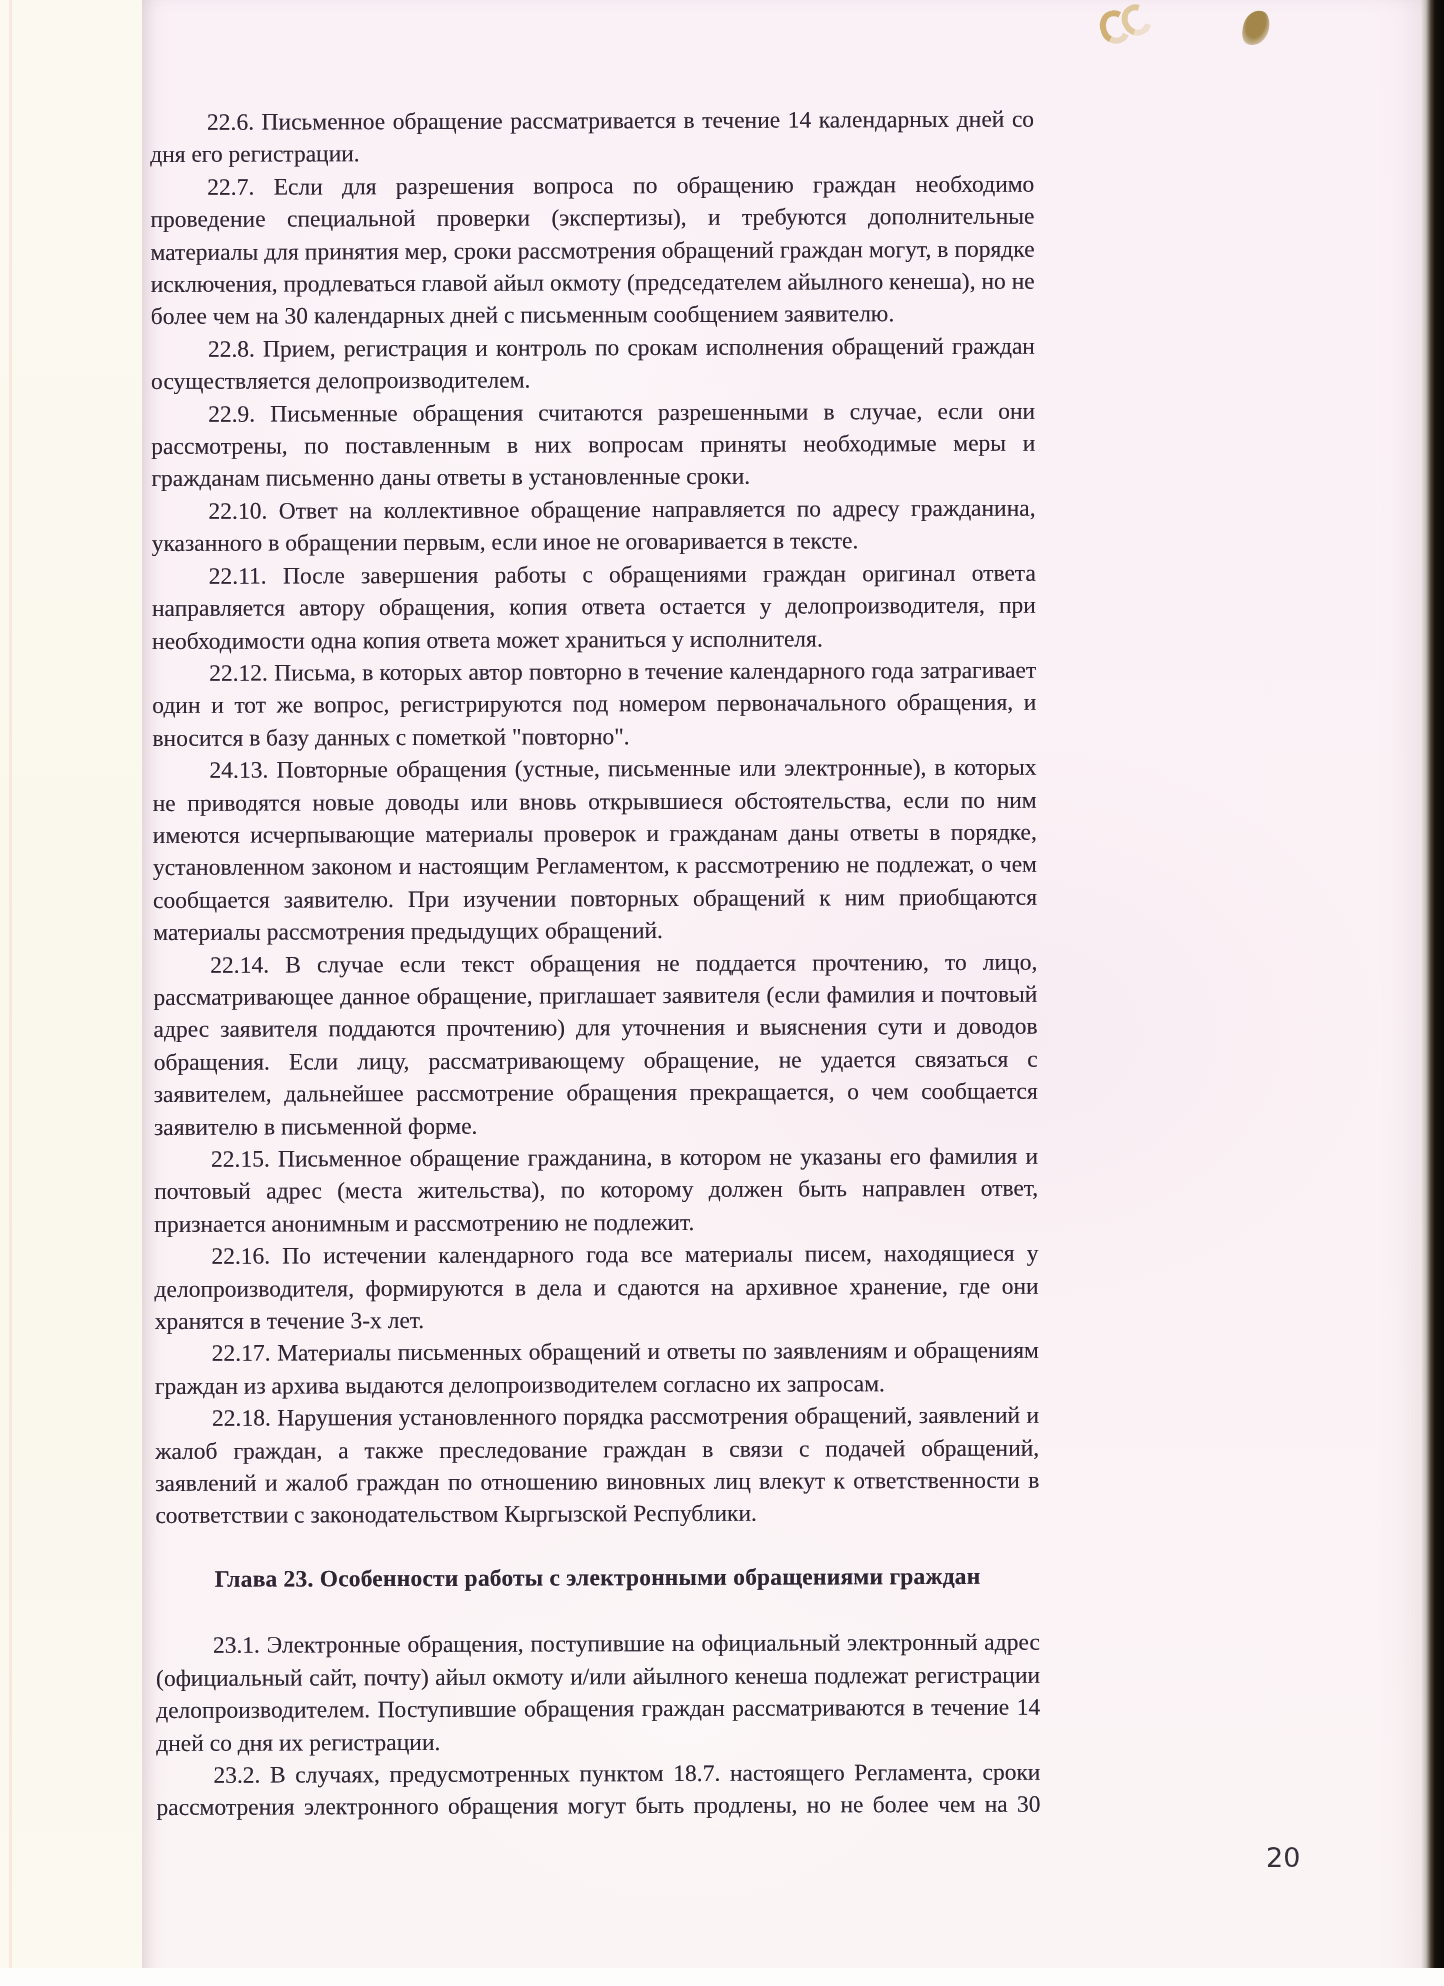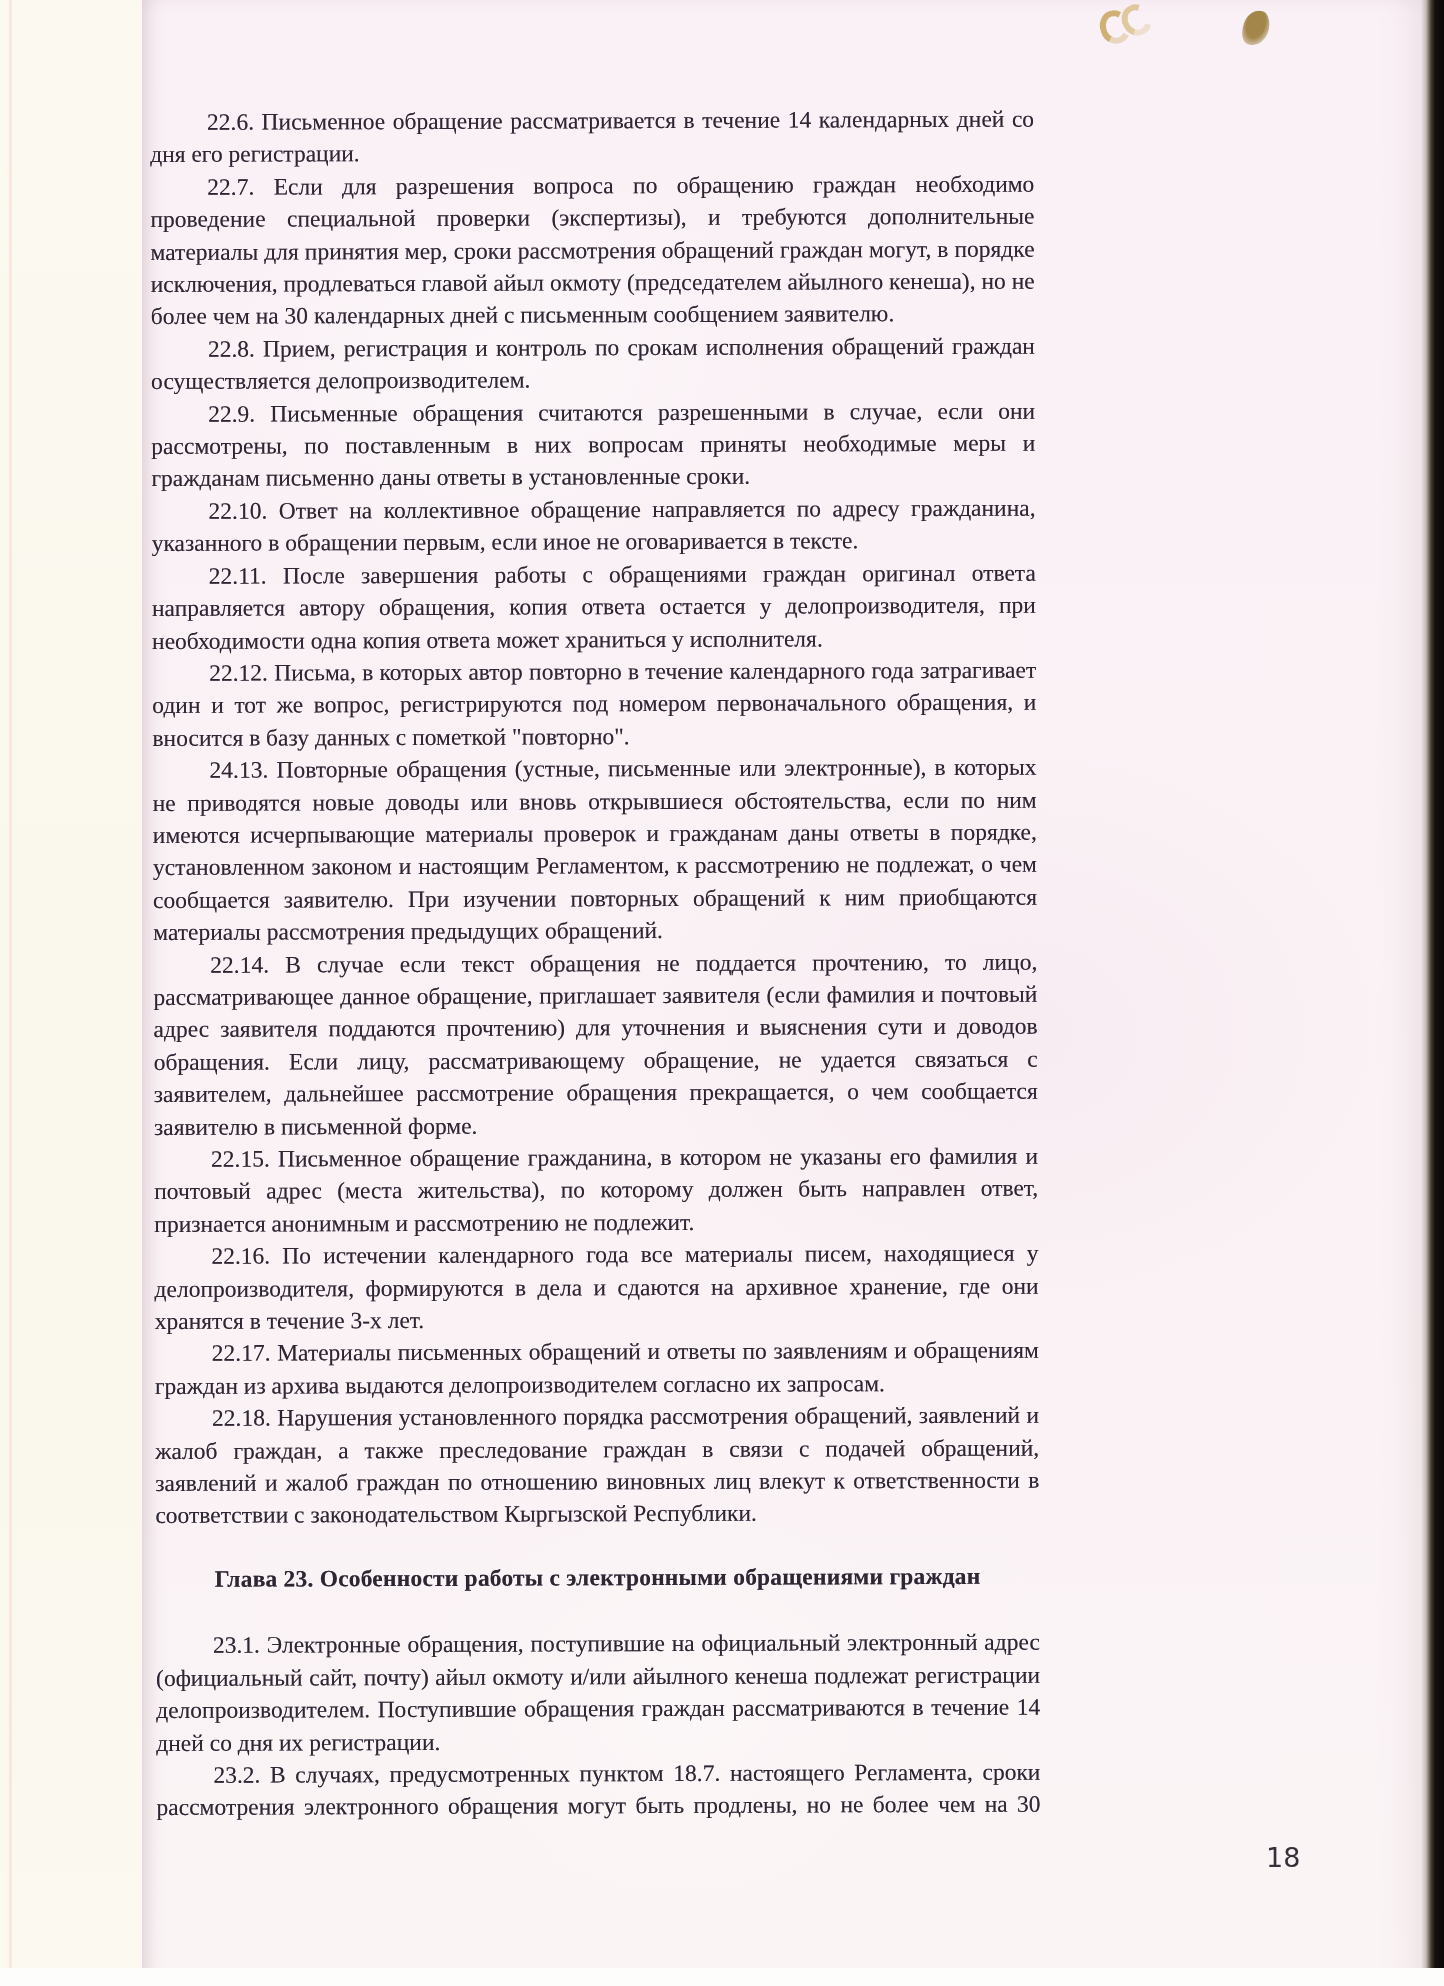--- a/index.html
+++ b/index.html
@@ -142,16 +142,16 @@
   <p>22.14. В случае если текст обращения не поддается прочтению, то лицо, рассматривающее данное обращение, приглашает заявителя (если фамилия и почтовый адрес заявителя поддаются прочтению) для уточнения и выяснения сути и доводов обращения. Если лицу, рассматривающему обращение, не удается связаться с заявителем, дальнейшее рассмотрение обращения прекращается, о чем сообщается заявителю в письменной форме.</p>
   <p>22.15. Письменное обращение гражданина, в котором не указаны его фамилия и почтовый адрес (места жительства), по которому должен быть направлен ответ, признается анонимным и рассмотрению не подлежит.</p>
   <p>22.16. По истечении календарного года все материалы писем, находящиеся у делопроизводителя, формируются в дела и сдаются на архивное хранение, где они хранятся в течение 3-х лет.</p>
   <p>22.17. Материалы письменных обращений и ответы по заявлениям и обращениям граждан из архива выдаются делопроизводителем согласно их запросам.</p>
   <p>22.18. Нарушения установленного порядка рассмотрения обращений, заявлений и жалоб граждан, а также преследование граждан в связи с подачей обращений, заявлений и жалоб граждан по отношению виновных лиц влекут к ответственности в соответствии с законодательством Кыргызской Республики.</p>
   <h2 class="chapter-heading">Глава 23. Особенности работы с электронными обращениями граждан</h2>
   <p>23.1. Электронные обращения, поступившие на официальный электронный адрес (официальный сайт, почту) айыл окмоту и/или айылного кенеша подлежат регистрации делопроизводителем. Поступившие обращения граждан рассматриваются в течение 14 дней со дня их регистрации.</p>
   <p class="justify-last">23.2. В случаях, предусмотренных пунктом 18.7. настоящего Регламента, сроки рассмотрения электронного обращения могут быть продлены, но не более чем на 30</p>
 </div>
 
-<div class="page-number">18</div>
+<div class="page-number">20</div>
 
 <div class="edge-band"></div>
 <div class="bottom-band"></div>
 
 </body></html>

